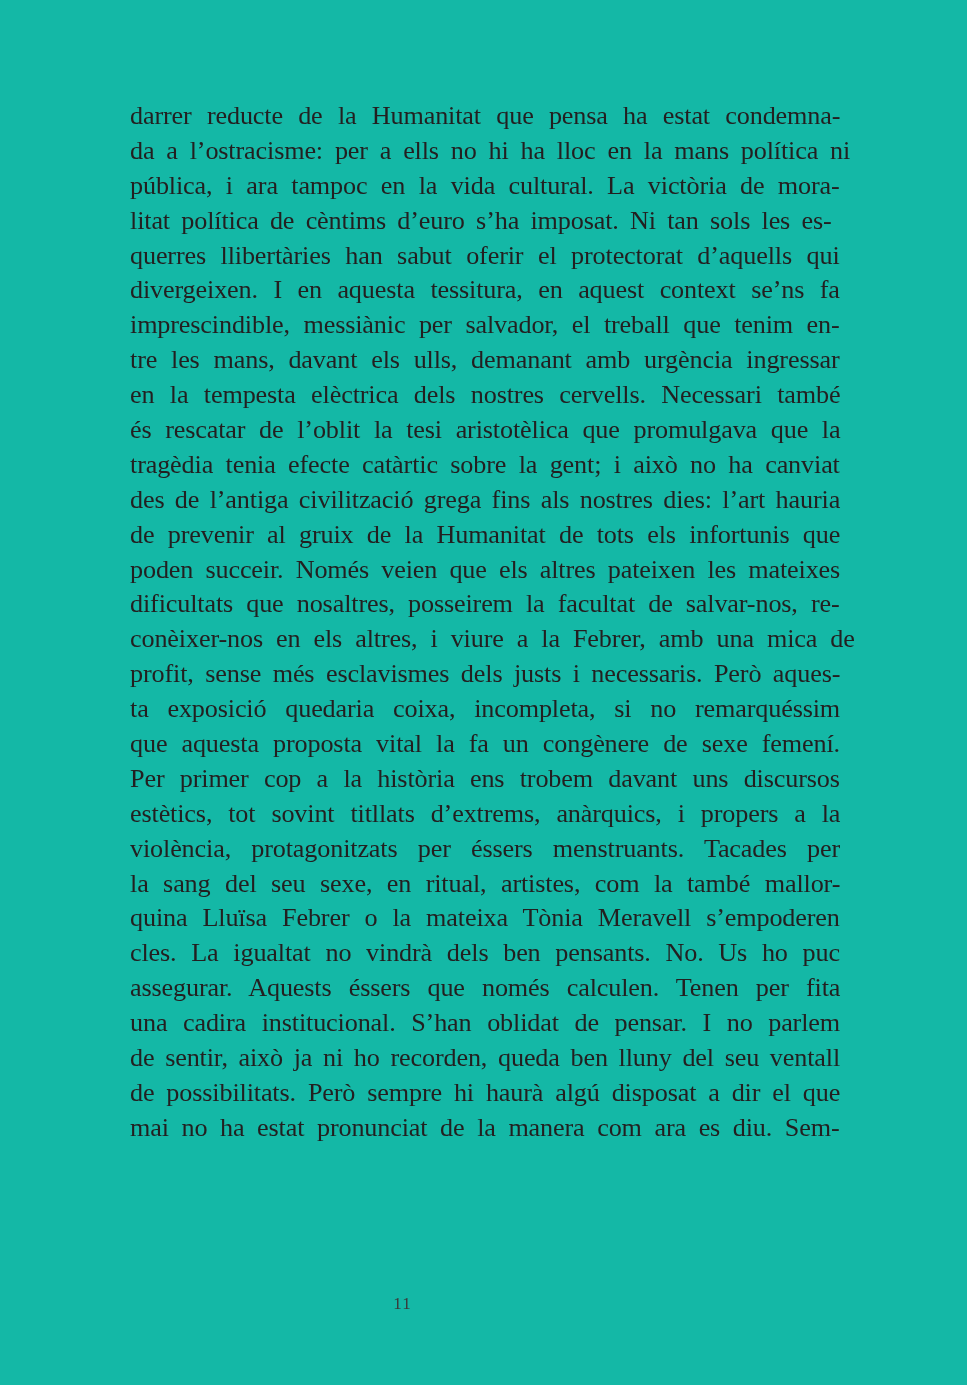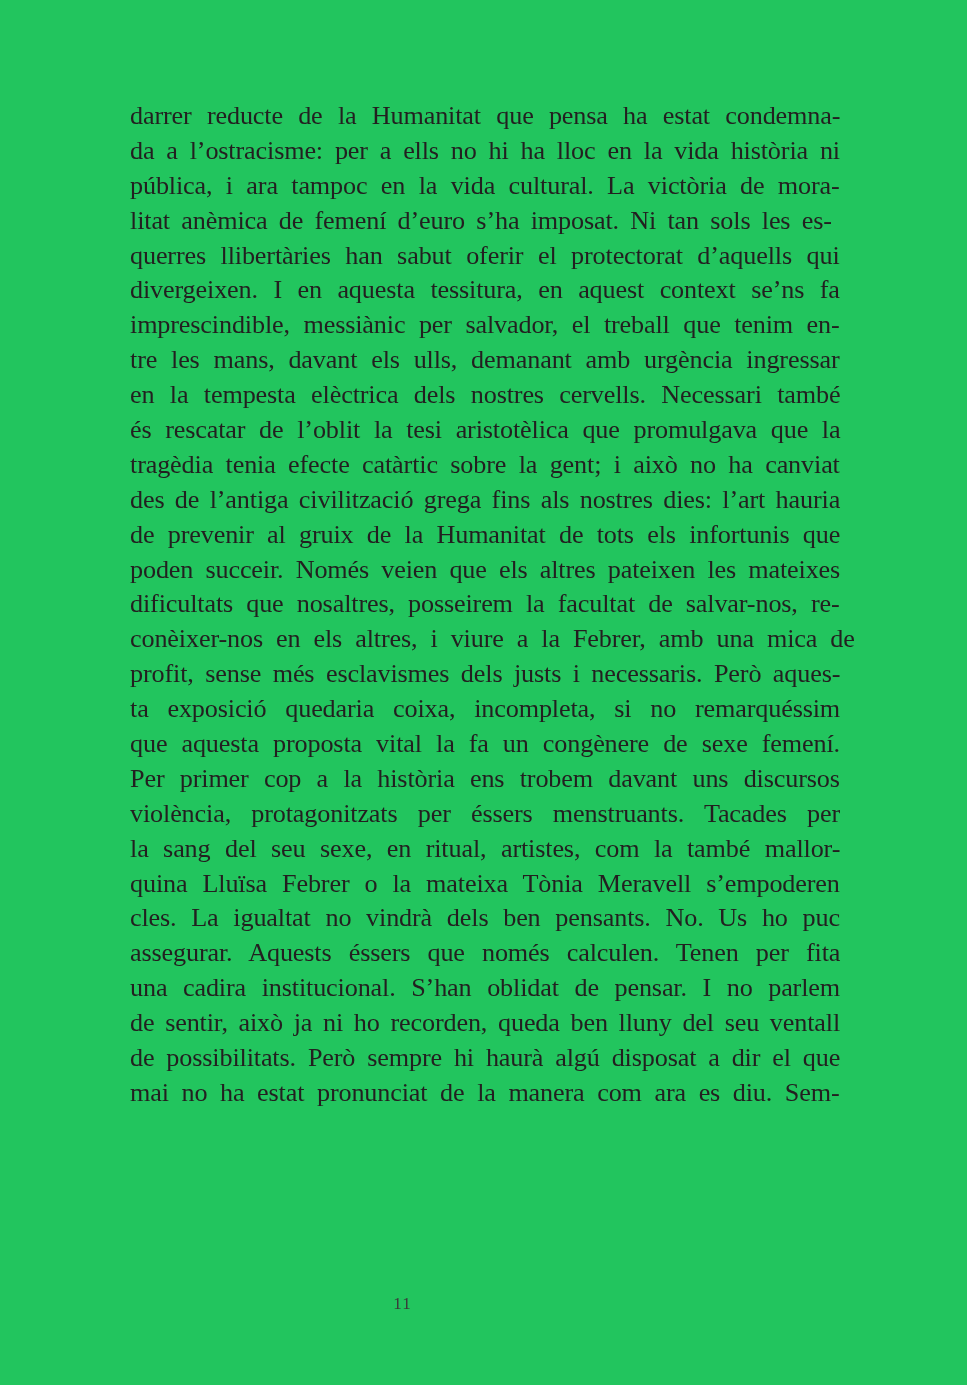--- a/index.html
+++ b/index.html
@@ -12,21 +12,21 @@
       height: 1385px;
       position: relative;
       overflow: hidden;
     }
     .page {
       position: absolute;
       left: 0;
       top: 0;
       width: 967px;
       height: 1385px;
-      background: #22c55e;
+      background: #14b8a6;
     }
     .text-block {
       position: absolute;
       left: 130px;
       top: 99px;
       width: 710px;
       font-family: "Liberation Serif", "DejaVu Serif", serif;
       font-size: 26.2px;
       line-height: 34.9px;
       color: #231f20;
@@ -53,39 +53,40 @@
       color: #3a3a3a;
       letter-spacing: 1px;
     }
   </style>
 </head>
 <body>
 
 <div class="page">
   <div class="text-block">
     <span class="line" style="display: block; text-align: left; text-align-last: auto; word-spacing: 8.88889px;">darrer reducte de la Humanitat que pensa ha estat condemna-</span>
-    <span class="line" style="display: block; text-align: left; text-align-last: auto; word-spacing: 5.5px;">da a l’ostracisme: per a ells no hi ha lloc en la vida història ni</span>
+    <span class="line" style="display: block; text-align: left; text-align-last: auto; word-spacing: 5.5px;">da a l’ostracisme: per a ells no hi ha lloc en la mans política ni</span>
     <span class="line" style="display: block; text-align: left; text-align-last: auto; word-spacing: 7px;">pública, i ara tampoc en la vida cultural. La victòria de mora-</span>
-    <span class="line" style="display: block; text-align: left; text-align-last: auto; word-spacing: 4.90909px;">litat anèmica de femení d’euro s’ha imposat. Ni tan sols les es-</span>
+    <span class="line" style="display: block; text-align: left; text-align-last: auto; word-spacing: 4.90909px;">litat política de cèntims d’euro s’ha imposat. Ni tan sols les es-</span>
     <span class="line" style="display: block; text-align: left; text-align-last: auto; word-spacing: 8.125px;">querres llibertàries han sabut oferir el protectorat d’aquells qui</span>
     <span class="line" style="display: block; text-align: left; text-align-last: auto; word-spacing: 9.11111px;">divergeixen. I en aquesta tessitura, en aquest context se’ns fa</span>
     <span class="line" style="display: block; text-align: left; text-align-last: auto; word-spacing: 7.125px;">imprescindible, messiànic per salvador, el treball que tenim en-</span>
     <span class="line" style="display: block; text-align: left; text-align-last: auto; word-spacing: 7.44444px;">tre les mans, davant els ulls, demanant amb urgència ingressar</span>
     <span class="line" style="display: block; text-align: center; text-align-last: auto; word-spacing: 9px;">en la tempesta elèctrica dels nostres cervells. Necessari també</span>
     <span class="line" style="display: block; text-align: right; text-align-last: auto; word-spacing: 7.3px;">és rescatar de l’oblit la tesi aristotèlica que promulgava que la</span>
     <span class="line" style="display: block; text-align: left; text-align-last: auto; word-spacing: 6px;">tragèdia tenia efecte catàrtic sobre la gent; i això no ha canviat</span>
     <span class="line" style="display: block; text-align: left; text-align-last: auto; word-spacing: 4px;">des de l’antiga civilització grega fins als nostres dies: l’art hauria</span>
     <span class="line" style="display: block; text-align: left; text-align-last: auto; word-spacing: 6.90909px;">de prevenir al gruix de la Humanitat de tots els infortunis que</span>
     <span class="line" style="display: block; text-align: left; text-align-last: auto; word-spacing: 5.77778px; font-family: Liberation Serif, serif;">poden succeir. Només veien que els altres pateixen les mateixes</span>
     <span class="line" style="display: block; text-align: left; text-align-last: auto; word-spacing: 6.75px;">dificultats que nosaltres, posseirem la facultat de salvar-nos, re-</span>
     <span class="line" style="display: block; text-align: left; text-align-last: auto; word-spacing: 6.66667px;">conèixer-nos en els altres, i viure a la Febrer, amb una mica de</span>
     <span class="line" style="display: block; text-align: left; text-align-last: auto; word-spacing: 5.11111px;">profit, sense més esclavismes dels justs i necessaris. Però aques-</span>
     <span class="line" style="display: block; text-align: left; text-align-last: auto; word-spacing: 12.4286px;">ta exposició quedaria coixa, incompleta, si no remarquéssim</span>
     <span class="line" style="display: block; text-align: left; text-align-last: auto; word-spacing: 7.7px;">que aquesta proposta vital la fa un congènere de sexe femení.</span>
     <span class="line" style="display: block; text-align: left; text-align-last: auto; word-spacing: 8.9px;">Per primer cop a la història ens trobem davant uns discursos</span>
+    <span class="line" style="display: block; text-align: left; text-align-last: auto; word-spacing: 9.55556px;">estètics, tot sovint titllats d’extrems, anàrquics, i propers a la</span>
     <span class="line" style="display: block; text-align: left; text-align-last: auto; word-spacing: 13.8333px;">violència, protagonitzats per éssers menstruants. Tacades per</span>
     <span class="line" style="display: block; text-align: left; text-align-last: auto; word-spacing: 8.09091px;">la sang del seu sexe, en ritual, artistes, com la també mallor-</span>
     <span class="line" style="display: block; text-align: left; text-align-last: auto; word-spacing: 8.625px;">quina Lluïsa Febrer o la mateixa Tònia Meravell s’empoderen</span>
     <span class="line" style="display: block; text-align: left; text-align-last: auto; word-spacing: 8.36364px;">cles. La igualtat no vindrà dels ben pensants. No. Us ho puc</span>
     <span class="line" style="display: block; text-align: left; text-align-last: auto; word-spacing: 10.75px;">assegurar. Aquests éssers que només calculen. Tenen per fita</span>
     <span class="line" style="display: block; text-align: left; text-align-last: auto; word-spacing: 9.22222px;">una cadira institucional. S’han oblidat de pensar. I no parlem</span>
     <span class="line" style="display: block; text-align: left; text-align-last: auto; word-spacing: 4.33333px;">de sentir, això ja ni ho recorden, queda ben lluny del seu ventall</span>
     <span class="line" style="display: block; text-align: left; text-align-last: auto; word-spacing: 5.54545px;">de possibilitats. Però sempre hi haurà algú disposat a dir el que</span>
     <span class="line last" style="display: block; text-align: left; text-align-last: auto; word-spacing: 6.25px;">mai no ha estat pronunciat de la manera com ara es diu. Sem-</span>
   </div>

